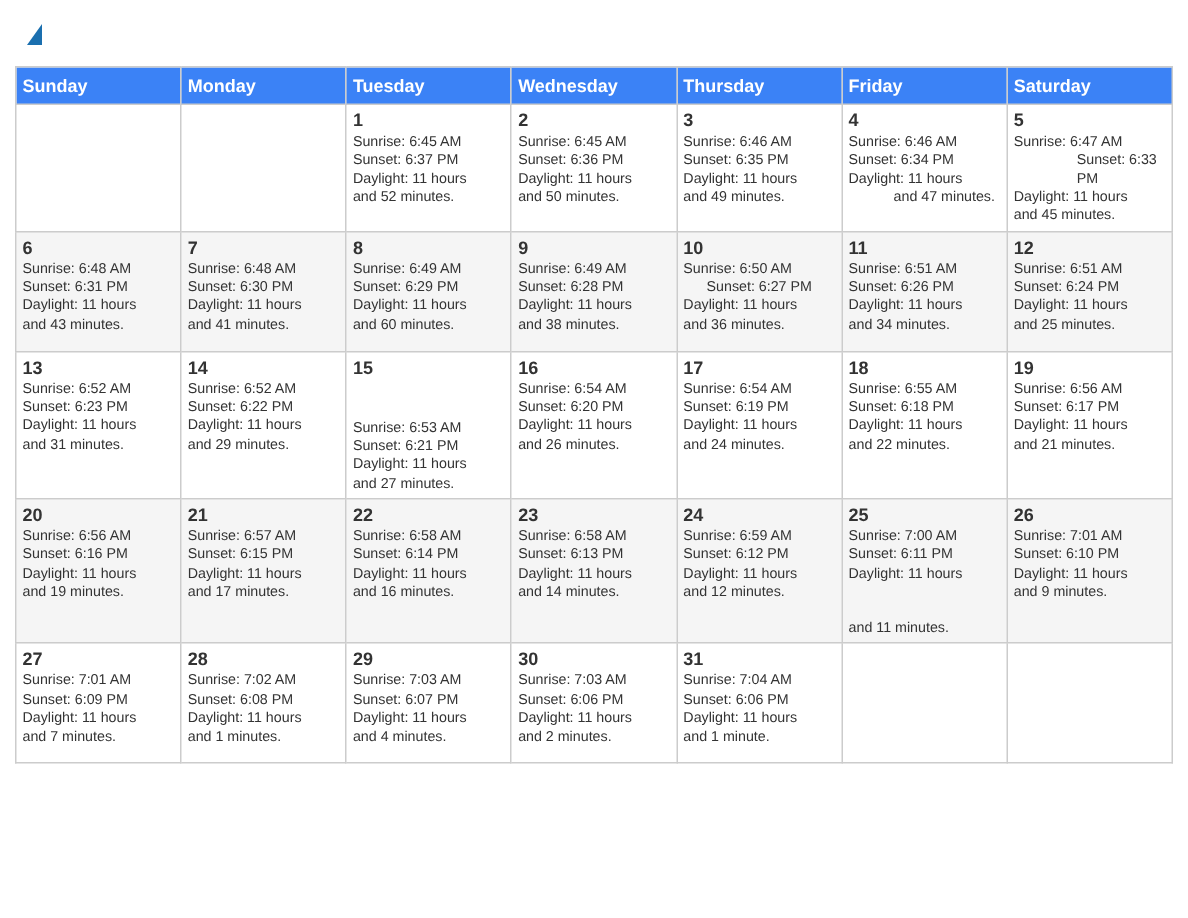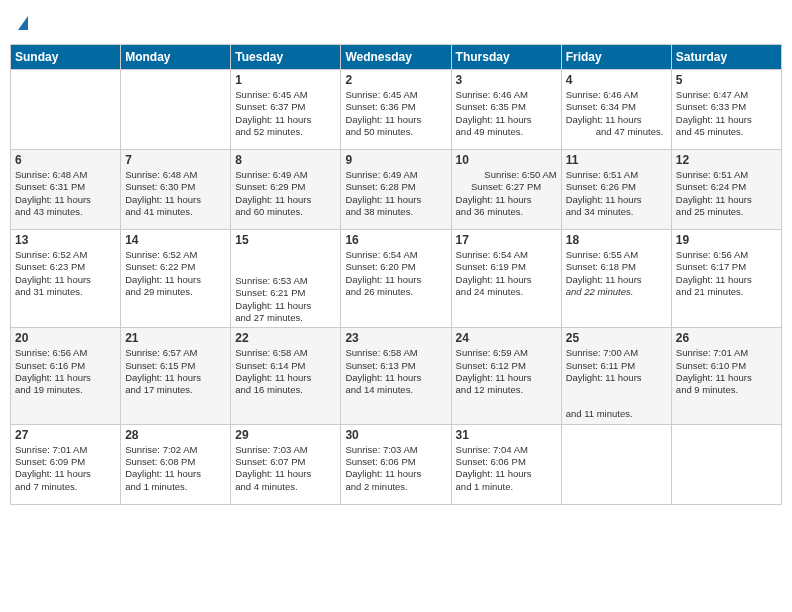--- a/index.html
+++ b/index.html
@@ -55,21 +55,21 @@
     .location-title {
       font-size: 16px;
       color: #555;
     }
     .calendar-table {
       width: 100%;
       border-collapse: collapse;
       table-layout: fixed;
     }
     .calendar-table th {
-      background-color: #0369a1;
+      background-color: #3b82f6;
       color: #fff;
       font-size: 12px;
       font-weight: bold;
       padding: 5px 4px;
       text-align: left;
       border: 1px solid #ccc;
     }
     .calendar-table td {
       border: 1px solid #ccc;
       vertical-align: top;
@@ -149,21 +149,21 @@
         <td>
           <span class="day-number">4</span>
           <div style="line-height: 1.3;">Sunrise: 6:46 AM</div>
           <div style="line-height: 1.3;">Sunset: 6:34 PM</div>
           <div style="line-height: 1.3;">Daylight: 11 hours</div>
           <div style="line-height: 1.3; padding-left: 30px;">and 47 minutes.</div>
         </td>
         <td>
           <span class="day-number">5</span>
           <div style="line-height: 1.3;">Sunrise: 6:47 AM</div>
-          <div style="line-height: 1.3;">Sunset: 6:33 PM</div>
+          <div style="line-height: 1.3; margin-left: 42px;">Sunset: 6:33 PM</div>
           <div style="line-height: 1.3;">Daylight: 11 hours</div>
           <div style="line-height: 1.3;">and 45 minutes.</div>
         </td>
       </tr>
       <tr>
         <td>
           <span class="day-number">6</span>
           <div style="line-height: 1.3;">Sunrise: 6:48 AM</div>
           <div style="line-height: 1.3;">Sunset: 6:31 PM</div>
           <div style="line-height: 1.3;">Daylight: 11 hours</div>
@@ -185,21 +185,21 @@
         </td>
         <td>
           <span class="day-number">9</span>
           <div style="line-height: 1.3;">Sunrise: 6:49 AM</div>
           <div style="line-height: 1.3;">Sunset: 6:28 PM</div>
           <div style="line-height: 1.3;">Daylight: 11 hours</div>
           <div style="line-height: 1.3;">and 38 minutes.</div>
         </td>
         <td>
           <span class="day-number">10</span>
-          <div style="line-height: 1.3; text-align: right;">Sunrise: 6:50 AM</div>
+          <div style="line-height: 1.3;">Sunrise: 6:50 AM</div>
           <div style="line-height: 1.3; text-align: center;">Sunset: 6:27 PM</div>
           <div style="line-height: 1.3;">Daylight: 11 hours</div>
           <div style="line-height: 1.3;">and 36 minutes.</div>
         </td>
         <td>
           <span class="day-number">11</span>
           <div style="line-height: 1.3;">Sunrise: 6:51 AM</div>
           <div style="line-height: 1.3;">Sunset: 6:26 PM</div>
           <div style="line-height: 1.3;">Daylight: 11 hours</div>
           <div style="line-height: 1.3;">and 34 minutes.</div>
@@ -246,21 +246,21 @@
           <div style="line-height: 1.3;">Sunrise: 6:54 AM</div>
           <div style="line-height: 1.3;">Sunset: 6:19 PM</div>
           <div style="line-height: 1.3;">Daylight: 11 hours</div>
           <div style="line-height: 1.3;">and 24 minutes.</div>
         </td>
         <td>
           <span class="day-number">18</span>
           <div style="line-height: 1.3;">Sunrise: 6:55 AM</div>
           <div style="line-height: 1.3;">Sunset: 6:18 PM</div>
           <div style="line-height: 1.3;">Daylight: 11 hours</div>
-          <div style="line-height: 1.3; font-style: italic;">and 22 minutes.</div>
+          <div style="line-height: 1.3;">and 22 minutes.</div>
         </td>
         <td>
           <span class="day-number">19</span>
           <div style="line-height: 1.3;">Sunrise: 6:56 AM</div>
           <div style="line-height: 1.3;">Sunset: 6:17 PM</div>
           <div style="line-height: 1.3;">Daylight: 11 hours</div>
           <div style="line-height: 1.3;">and 21 minutes.</div>
         </td>
       </tr>
       <tr>

